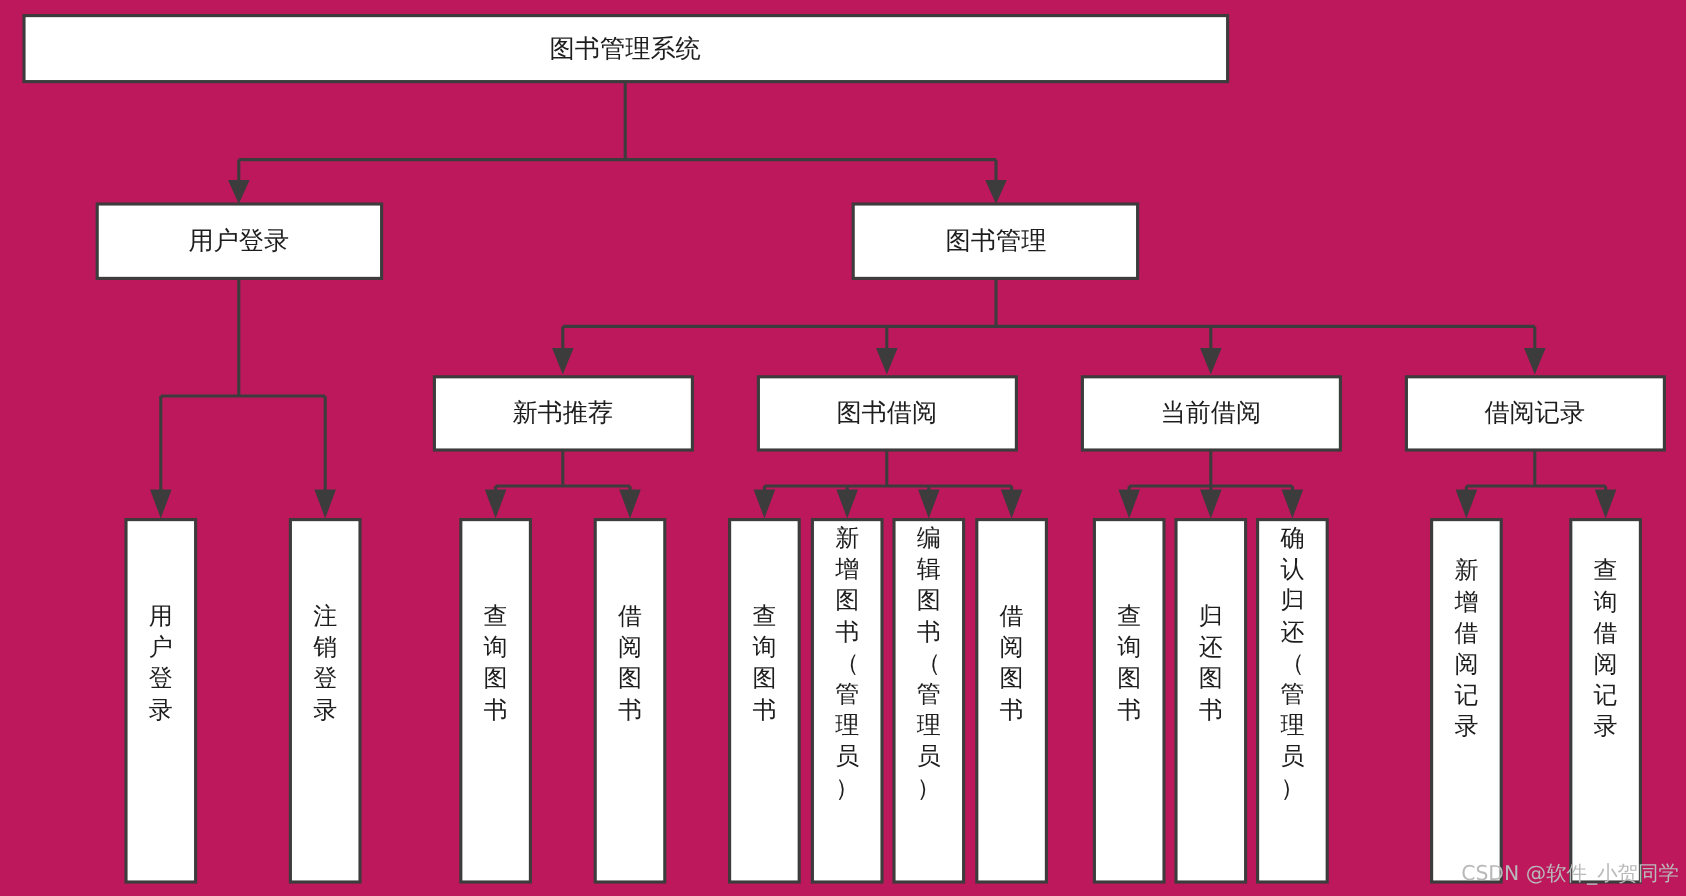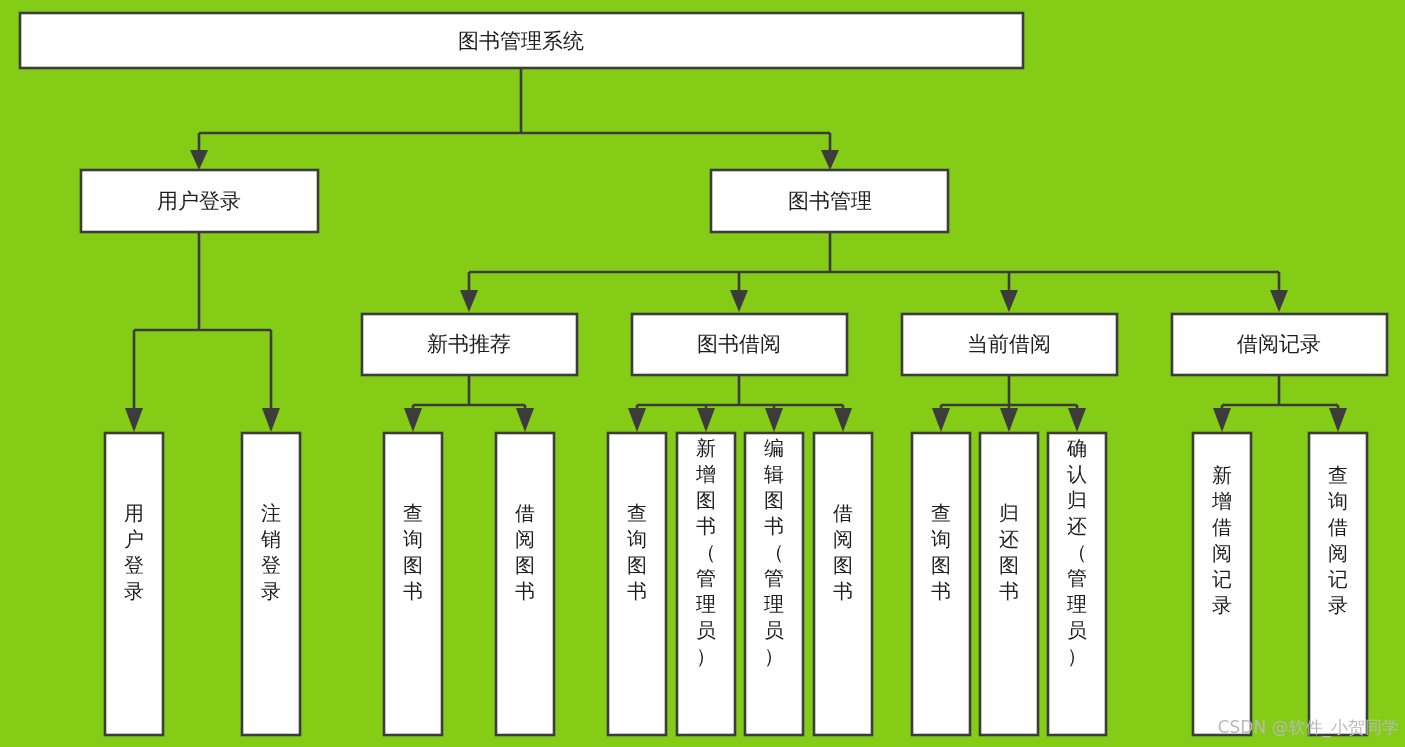--- a/index.html
+++ b/index.html
@@ -8,21 +8,21 @@
     padding: 0;
     background: #ffffff;
   }
   body {
     font-family: "DejaVu Sans", "Liberation Sans", sans-serif;
   }
   #diagram-root {
     position: relative;
     width: 1405px;
     height: 747px;
-    background: #84cc16;
+    background: #be185d;
     overflow: hidden;
   }
   svg#flowchart {
     position: absolute;
     left: 0;
     top: 0;
     width: 1405px;
     height: 747px;
     display: block;
   }

